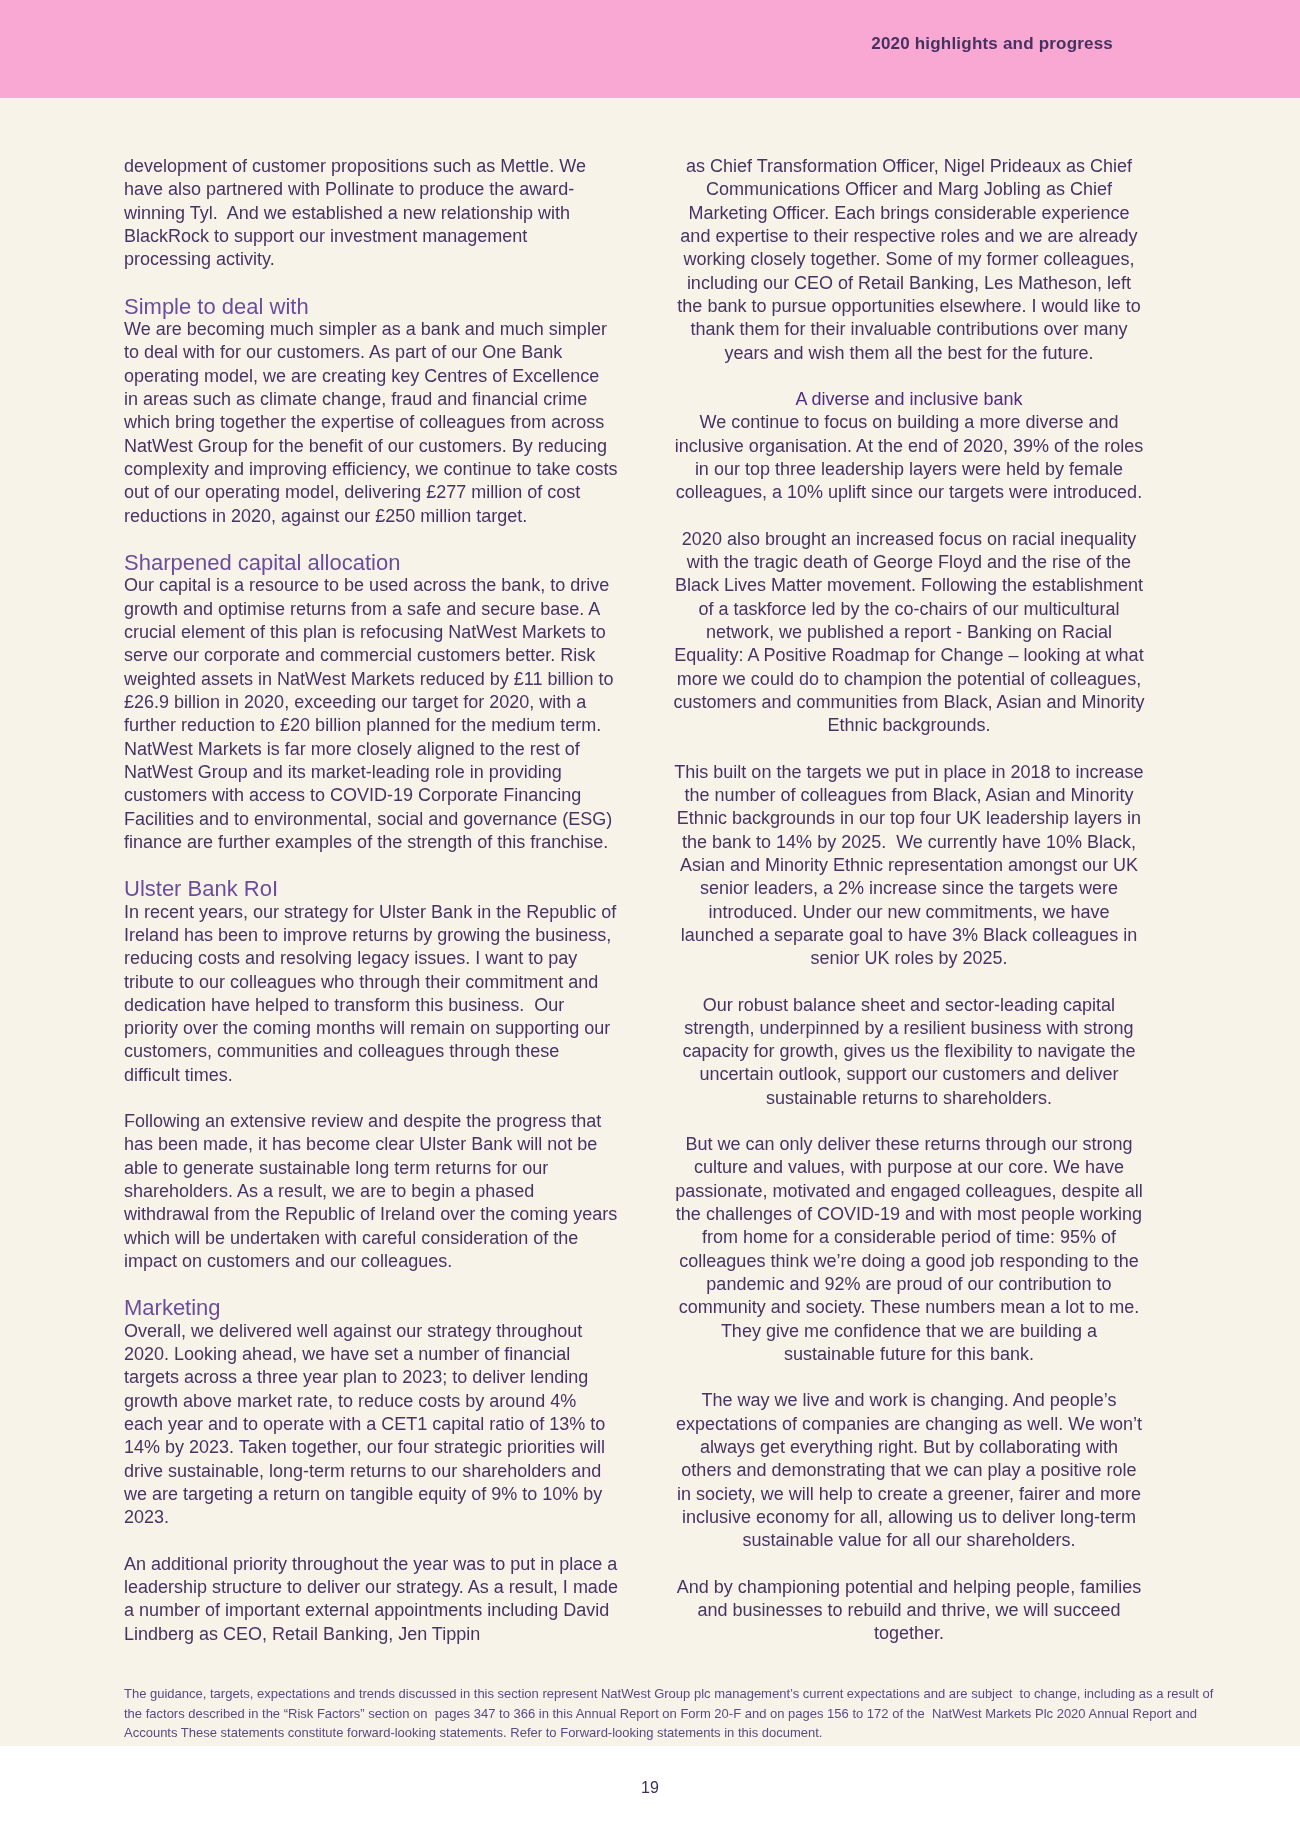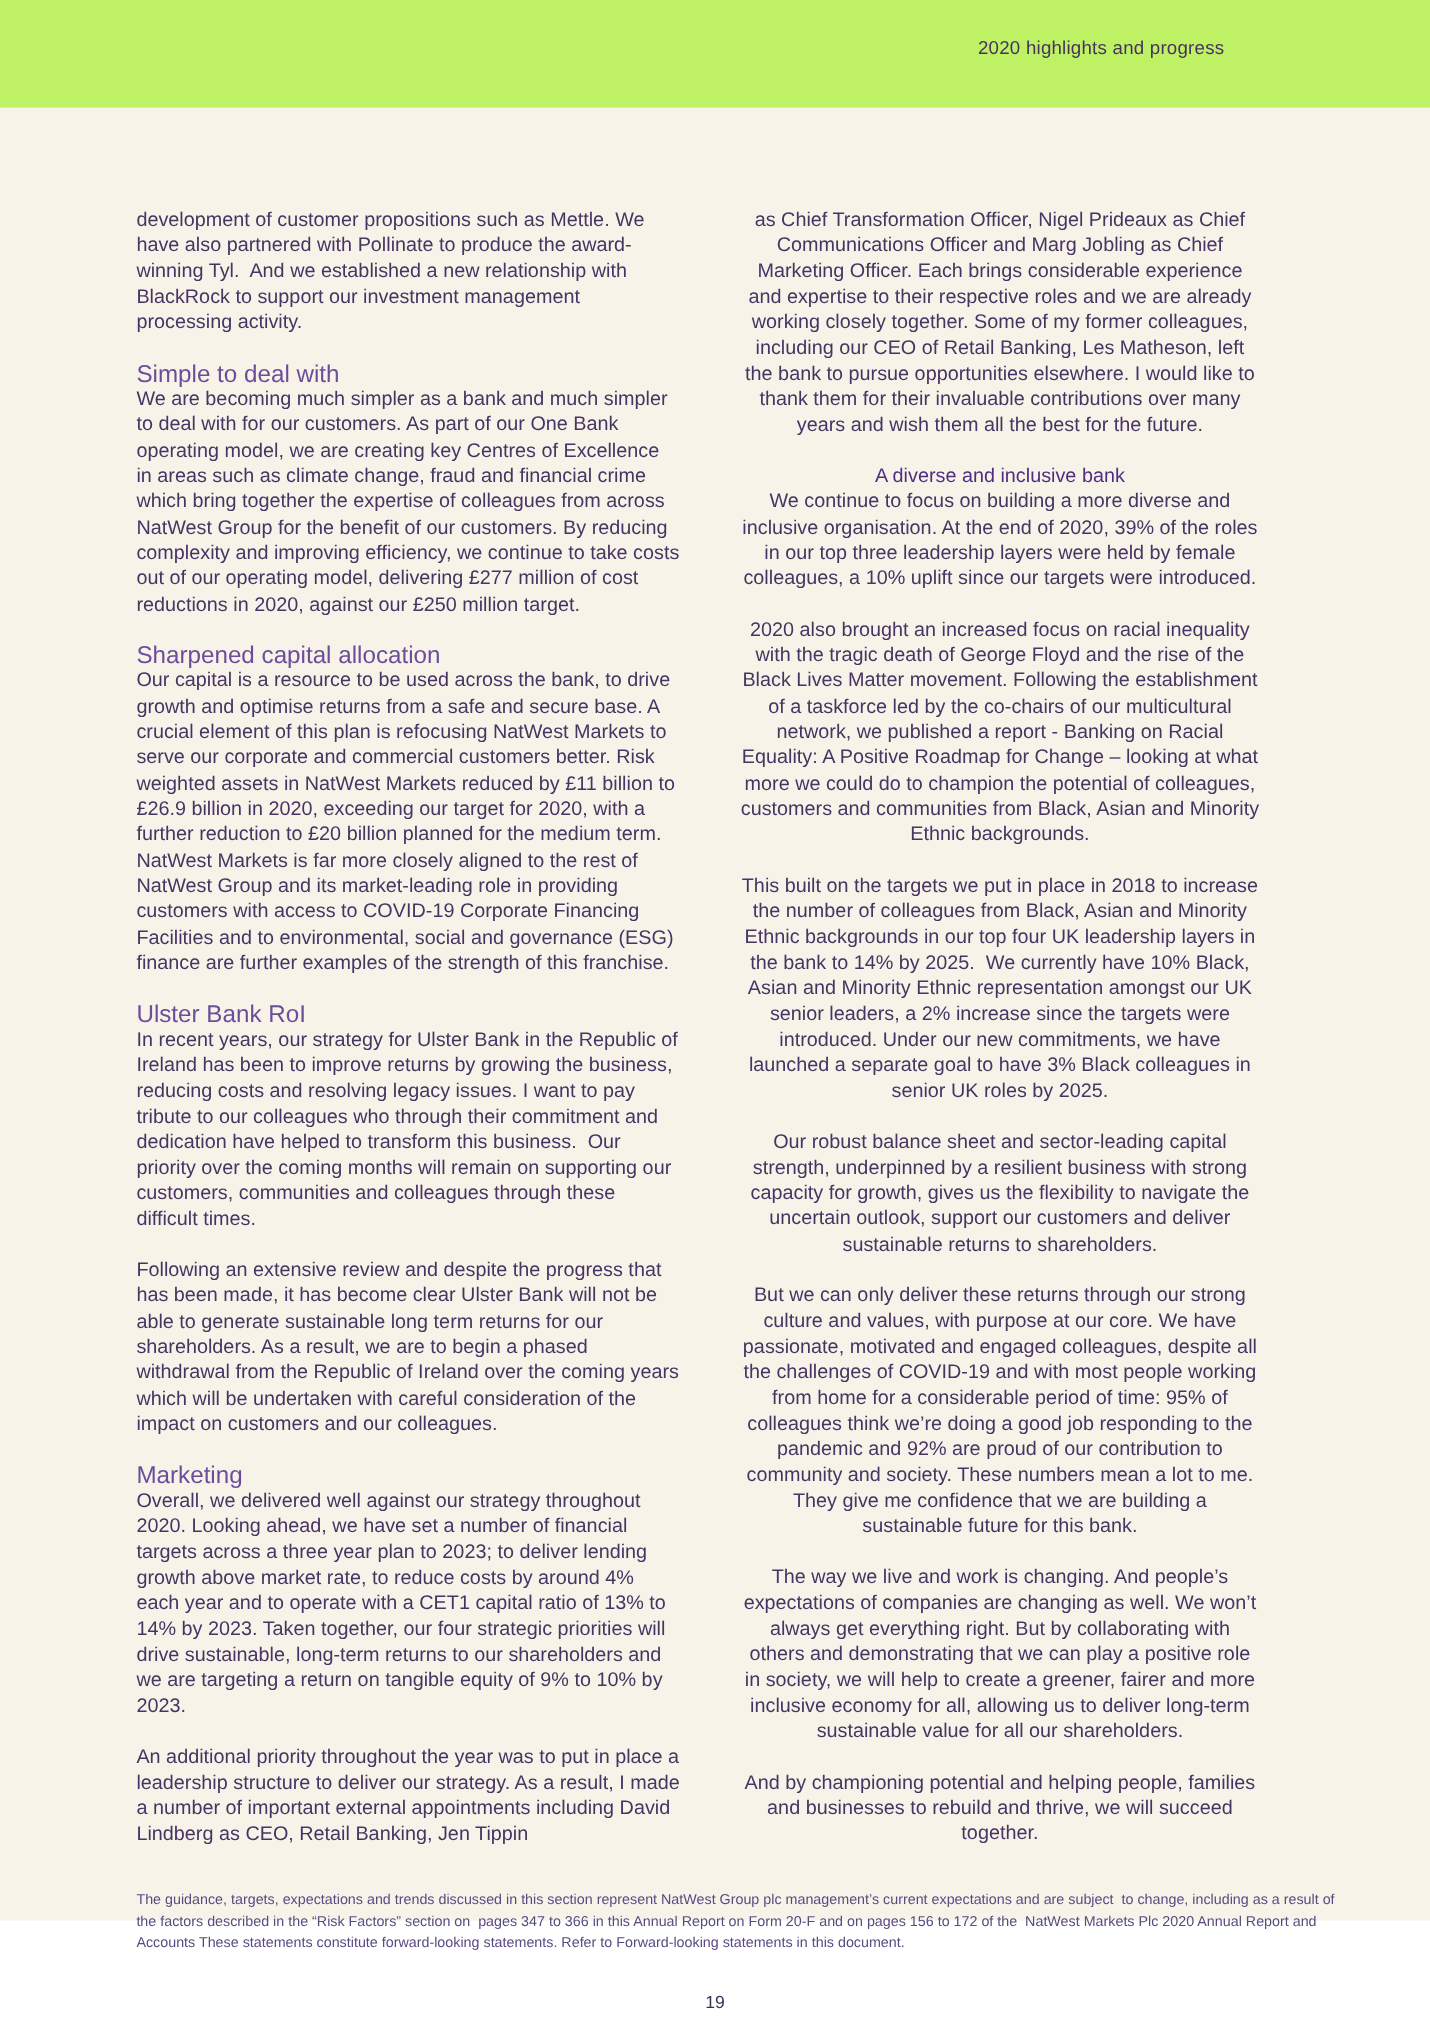--- a/index.html
+++ b/index.html
@@ -10,36 +10,37 @@
   .page {
     position: relative;
     width: 1300px;
     height: 1839px;
     background: #ffffff;
     overflow: hidden;
   }
   .top-band {
     position: relative;
     height: 98px;
-    background: #bef264;
+    background: #f9a8d4;
+    font-weight: bold;
   }
   .running-header {
     position: absolute;
     top: 34px;
     right: 187px;
     font-size: 17px;
     color: var(--header_title, #45325f);
     letter-spacing: 0.2px;
   }
   .body-band {
     position: relative;
     height: 1648px;
     background: var(--background, #f8f3e9);
     box-sizing: border-box;
-    padding: 90px 0 0 124px;
+    padding: 57px 0 0 124px;
   }
   .columns {
     display: flex;
     gap: 55px;
     height: 1514px;
   }
   .col { box-sizing: border-box; }
   .col-left  { width: 494px; }
   .col-right { width: 472px; text-align: center; }
   .para {

